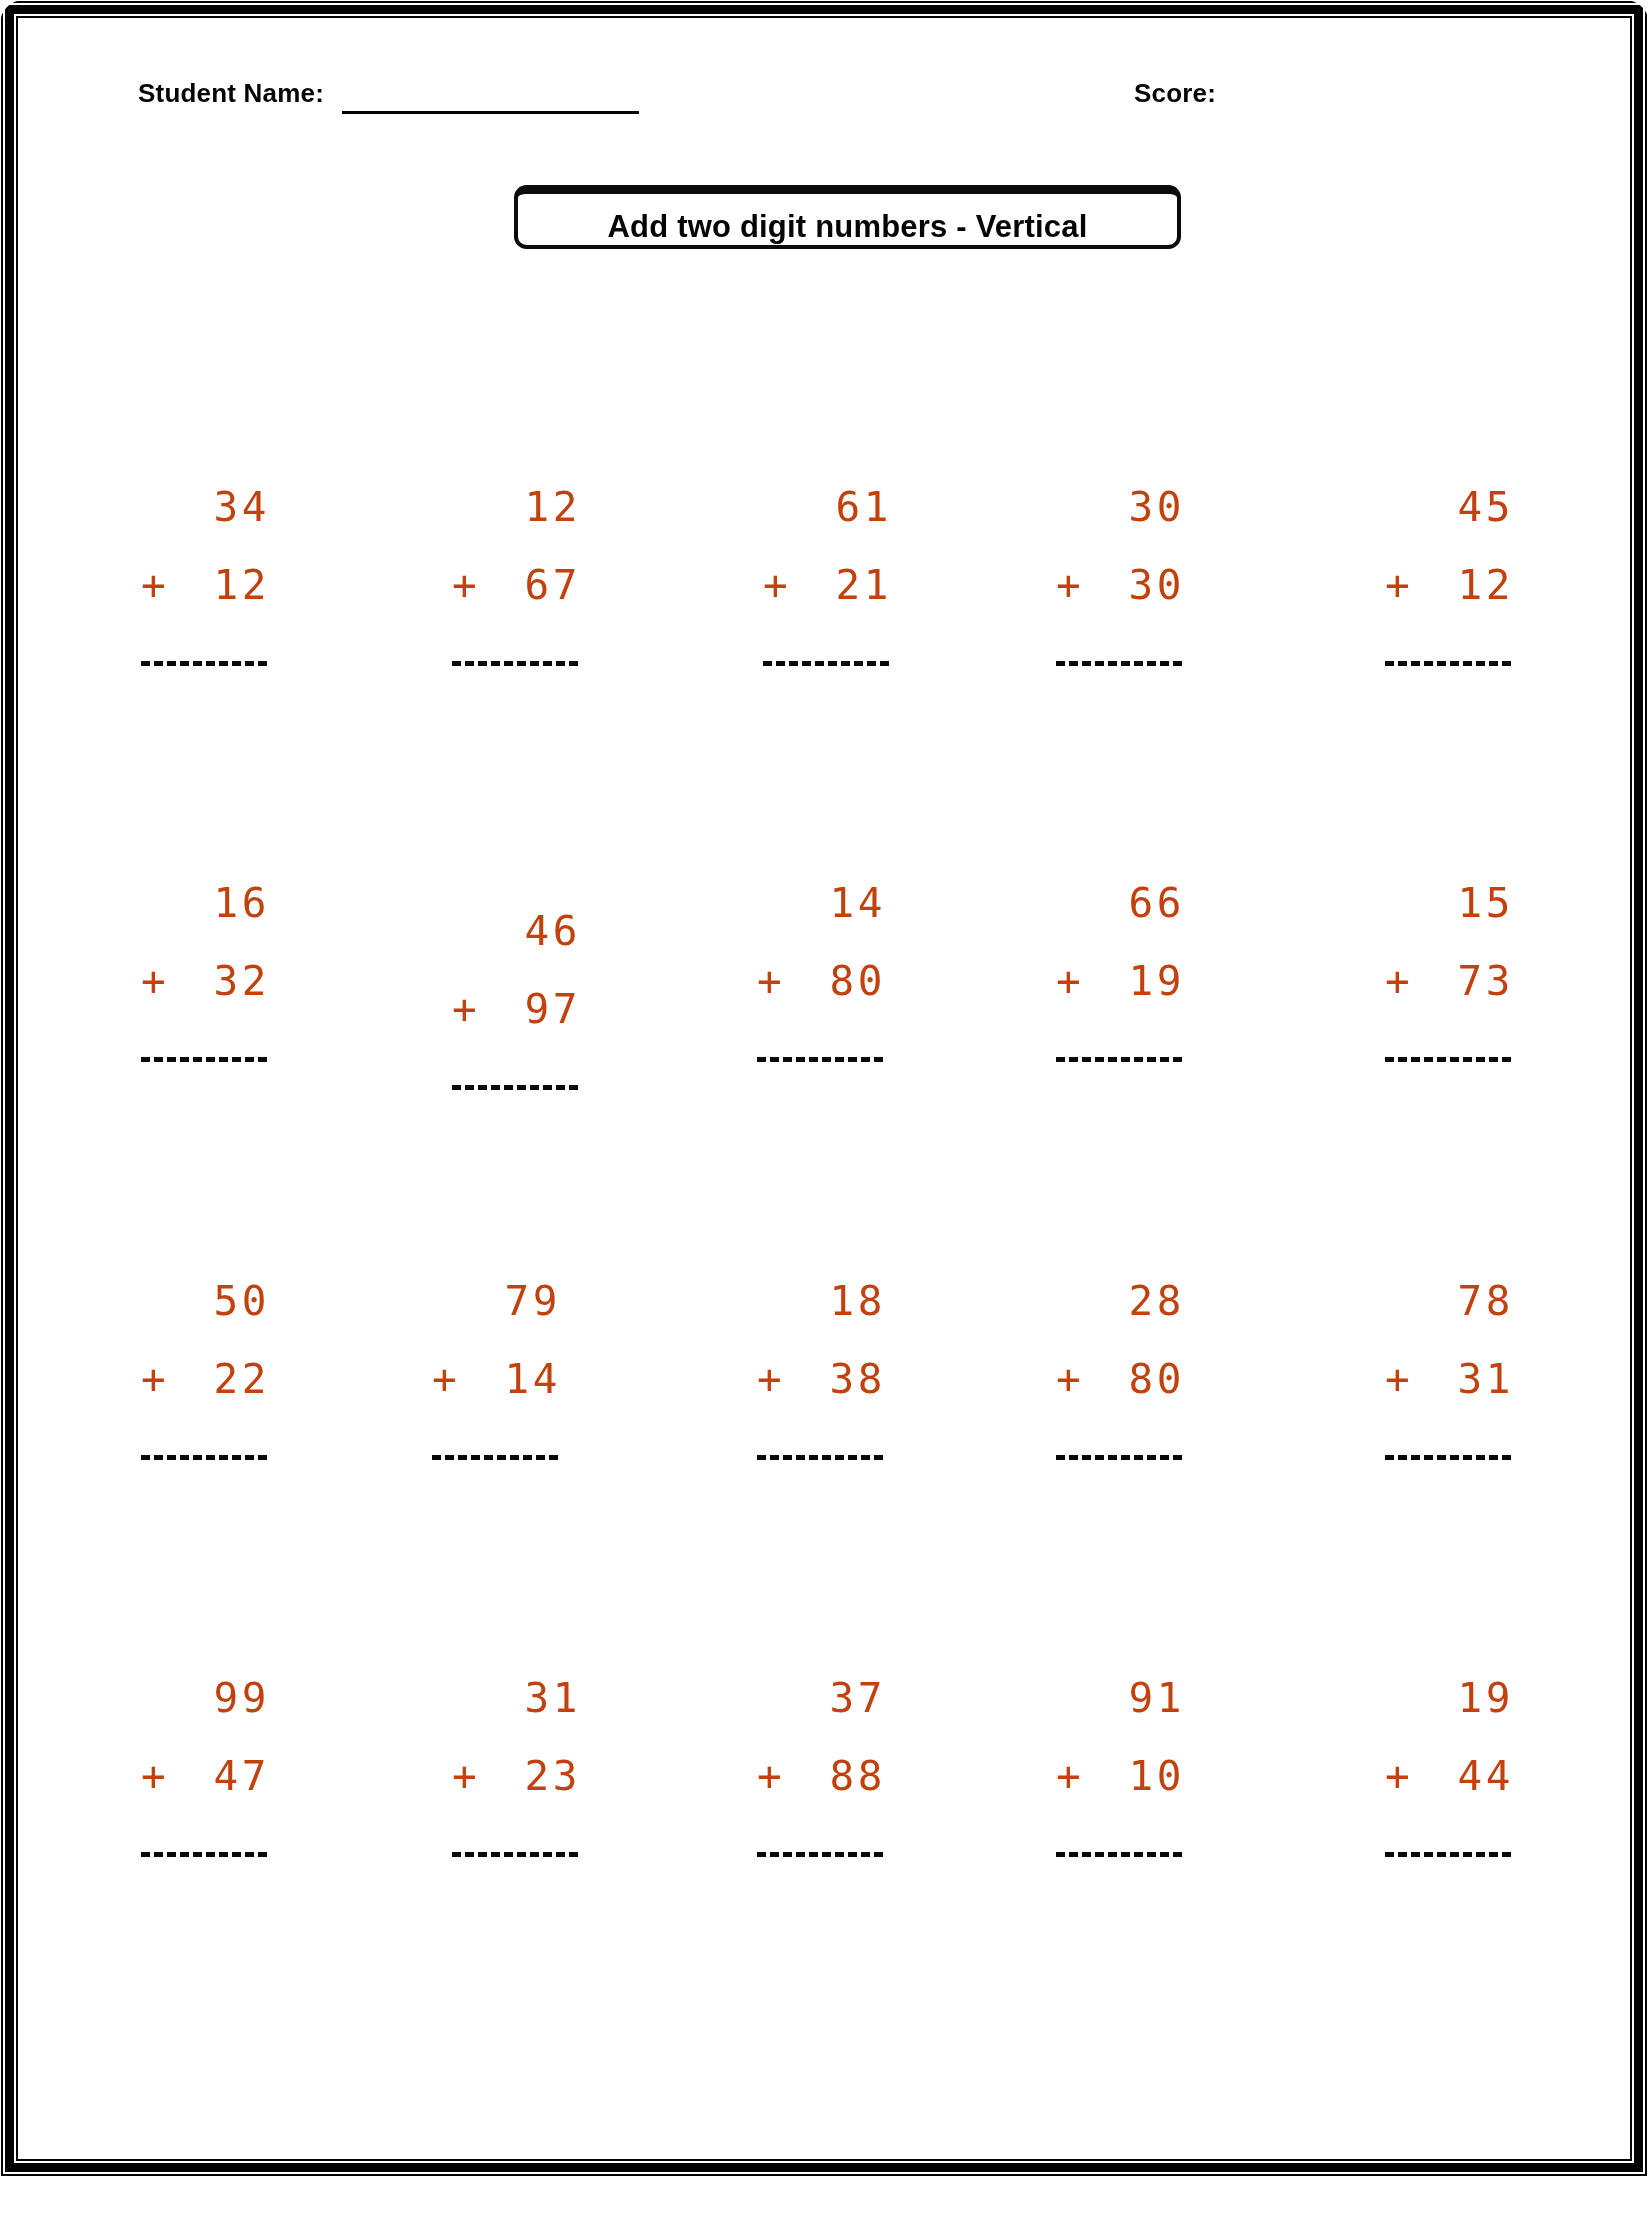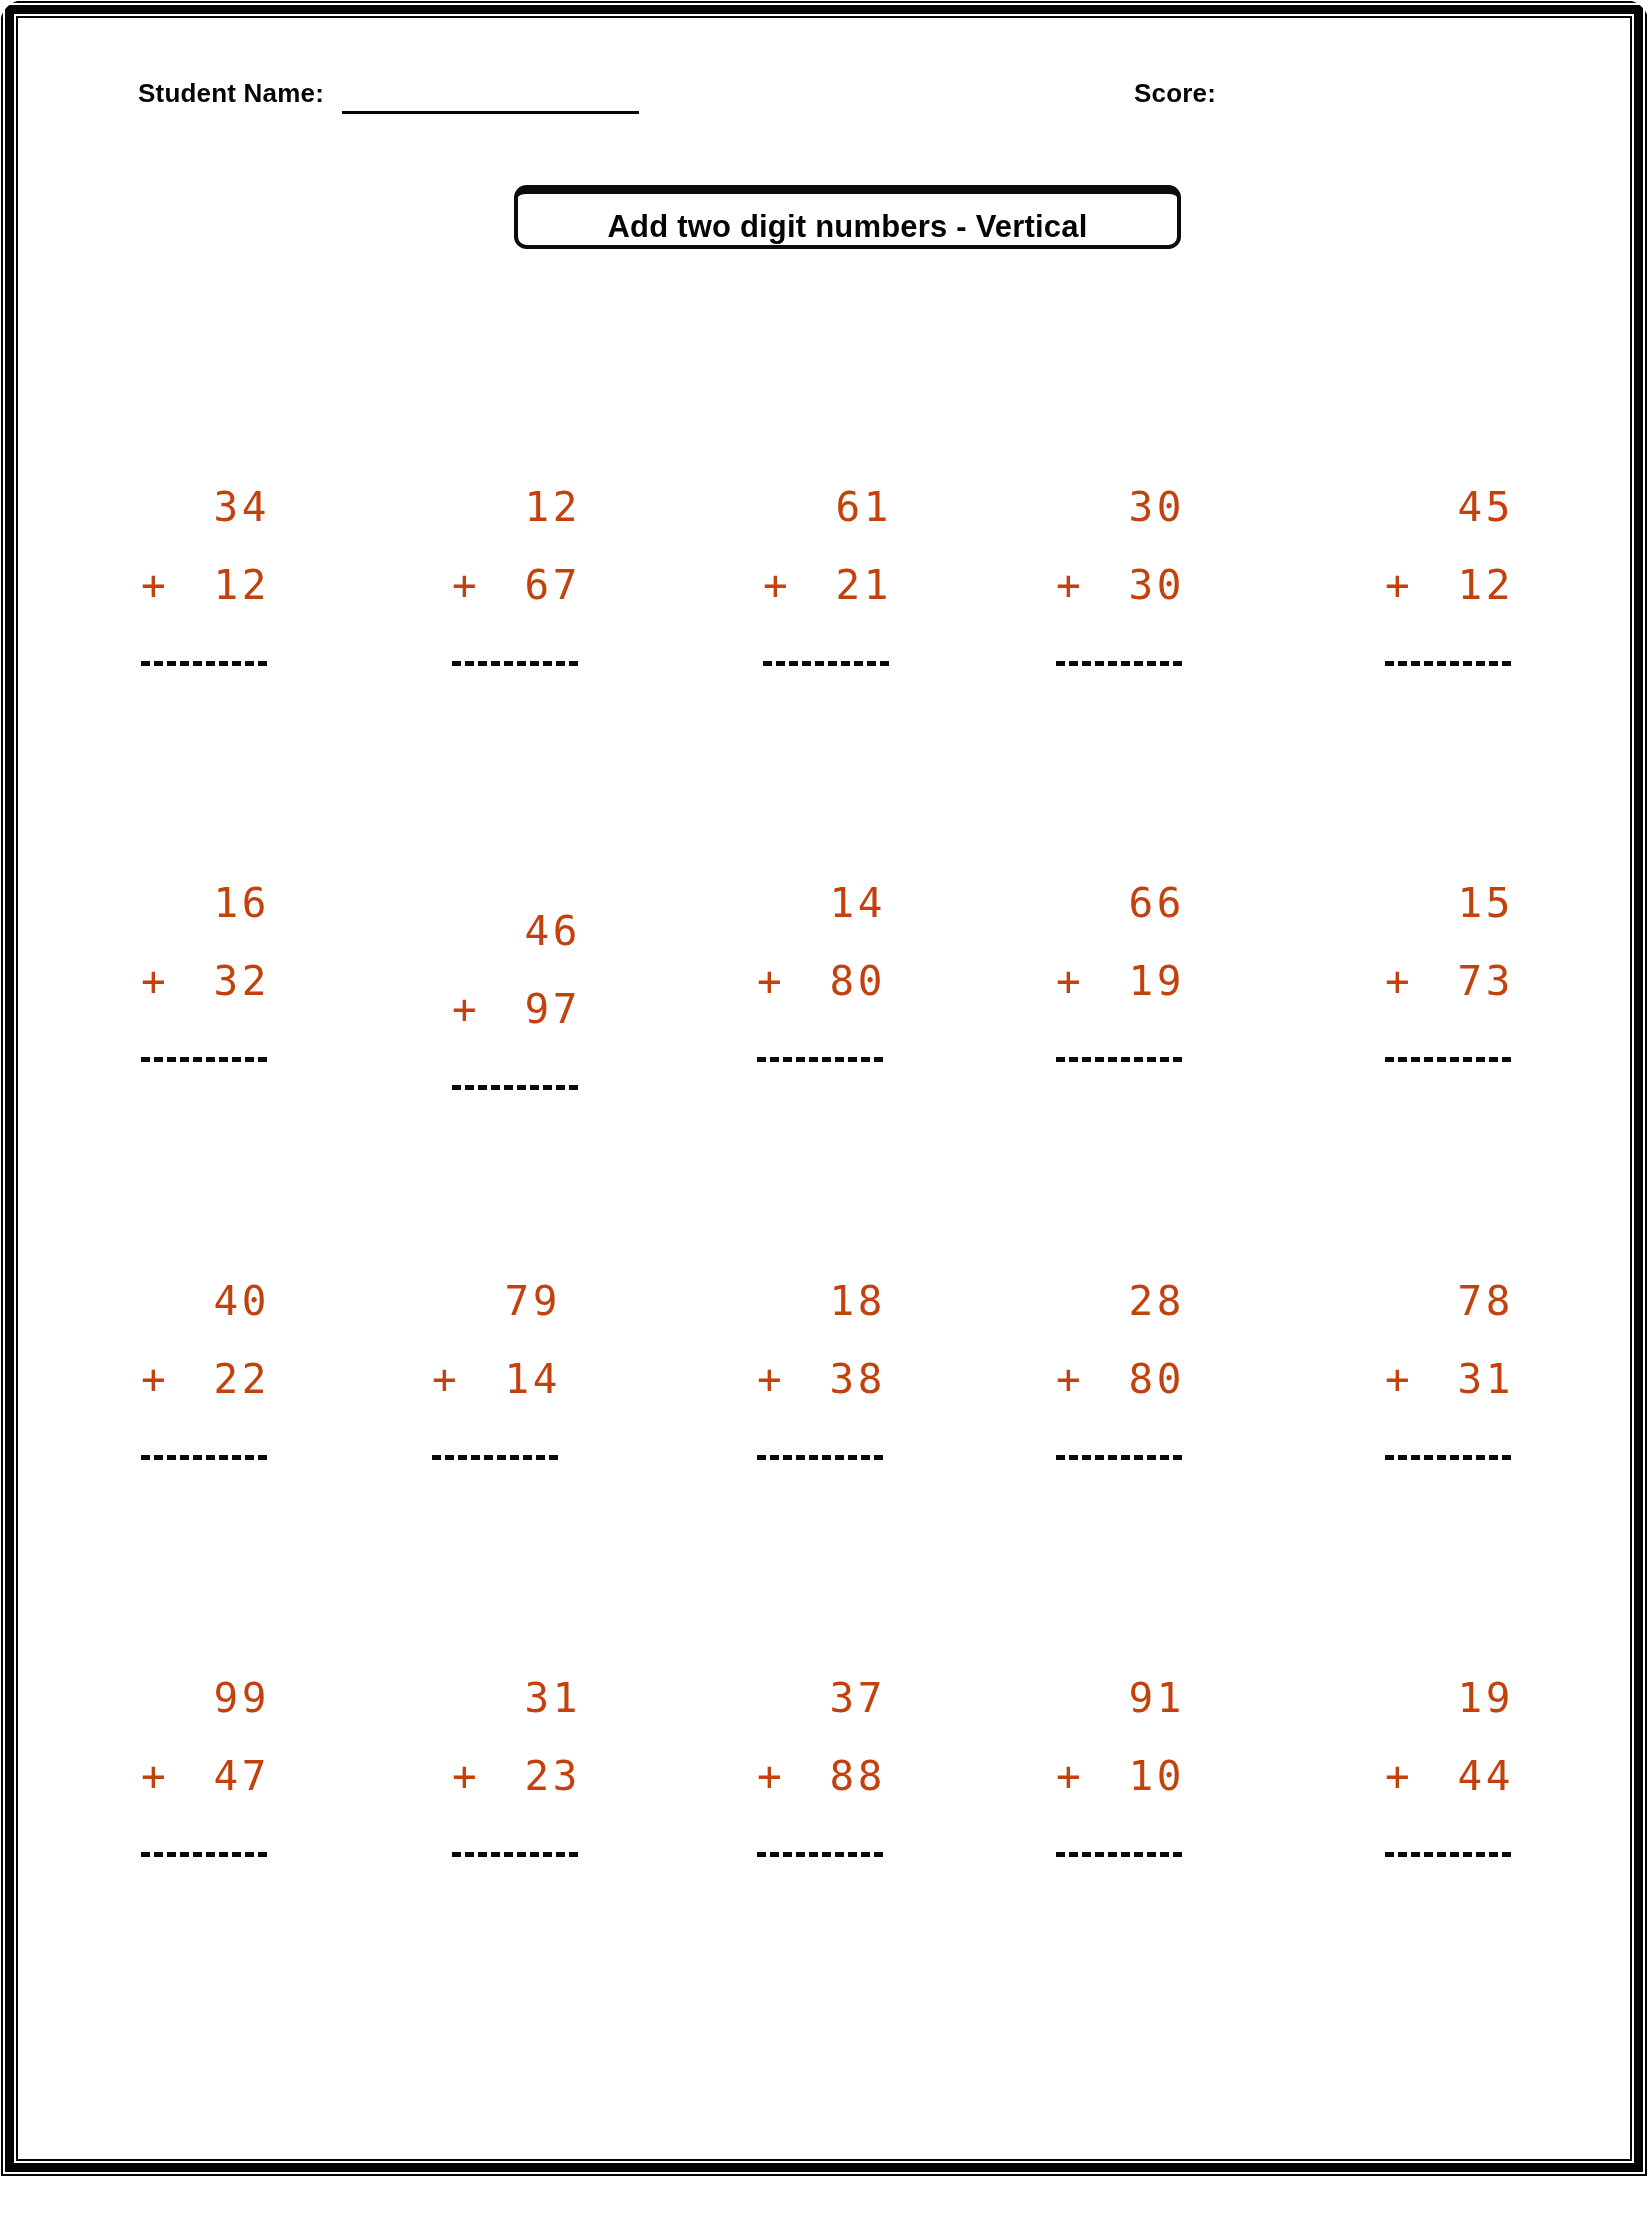--- a/index.html
+++ b/index.html
@@ -179,21 +179,21 @@
       </div>
       <div class="prob" style="left: 1385px; top: 881px;">
         <div class="top-num">15</div>
         <div class="add-row">
           <span class="plus">+</span>
           <span class="bottom-num">73</span>
         </div>
         <div class="dash-line"></div>
       </div>
       <div class="prob" style="left: 141px; top: 1279px;">
-        <div class="top-num">40</div>
+        <div class="top-num">50</div>
         <div class="add-row">
           <span class="plus">+</span>
           <span class="bottom-num">22</span>
         </div>
         <div class="dash-line"></div>
       </div>
       <div class="prob" style="left: 432px; top: 1279px;">
         <div class="top-num">79</div>
         <div class="add-row">
           <span class="plus">+</span>

